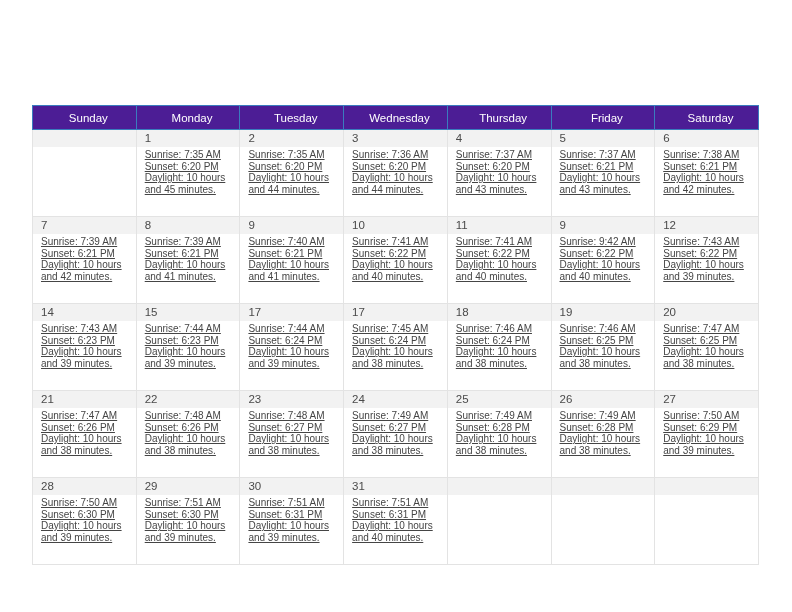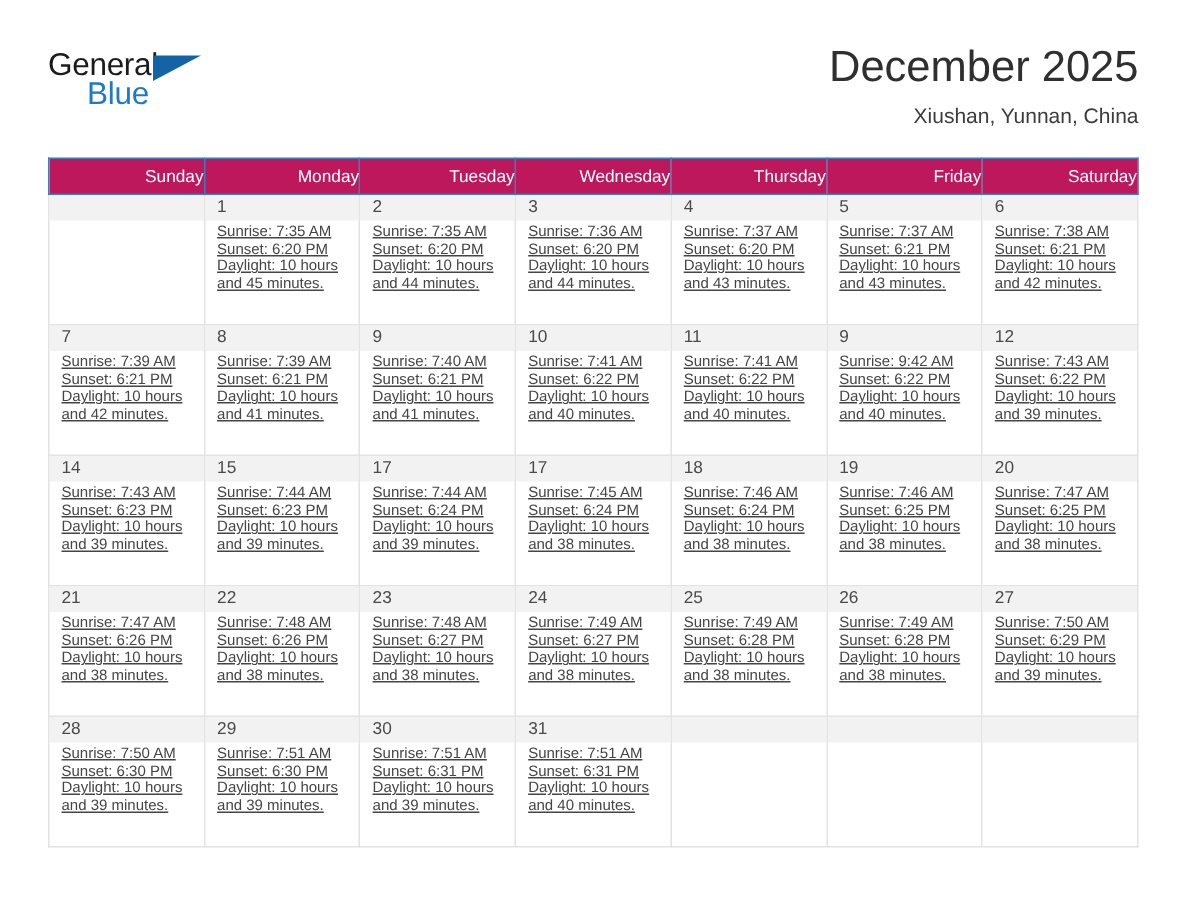--- a/index.html
+++ b/index.html
@@ -87,25 +87,25 @@
   
   .calendar {
     position: absolute;
     left: 32px;
     top: 105px;
     width: 727px;
     border-collapse: collapse;
     table-layout: fixed;
   }
   .calendar th {
-    background: #be185d;
+    background: #4c1d95;
     color: #ffffff;
     font-size: 11.5px;
     font-weight: normal;
-    text-align: right;
+    text-align: center;
     padding: 5px 0 5px 8px;
     height: 13px;
     border: 1px solid #3a7cbe;
     vertical-align: middle;
   }
   .calendar td {
     border: 1px solid #e3e3e3;
     vertical-align: top;
     padding: 0;
     height: 86px;
@@ -134,31 +134,20 @@
   }
   .info div {
     white-space: nowrap;
   }
 </style>
 </head>
 <body>
 
 <div class="page">
 
-  <div class="header">
-    <div class="brand">
-      <span class="brand-general">General</span>
-      <span class="brand-tri"></span>
-      <span class="brand-blue">Blue</span>
-    </div>
-    <div class="title-block">
-      <div class="month-title">December 2025</div>
-      <div class="location">Xiushan, Yunnan, China</div>
-    </div>
-  </div>
 
   <table class="calendar">
     <thead>
       <tr id="weekday-row">
           <th>Sunday</th>
           <th>Monday</th>
           <th>Tuesday</th>
           <th>Wednesday</th>
           <th>Thursday</th>
           <th>Friday</th>

